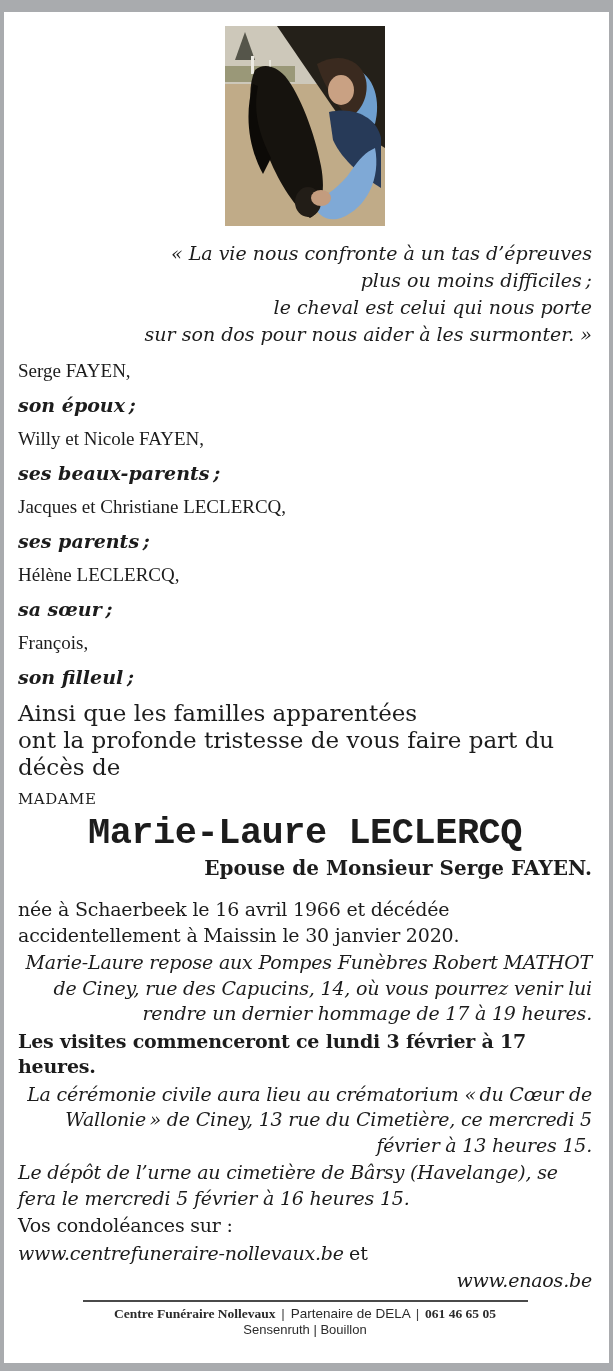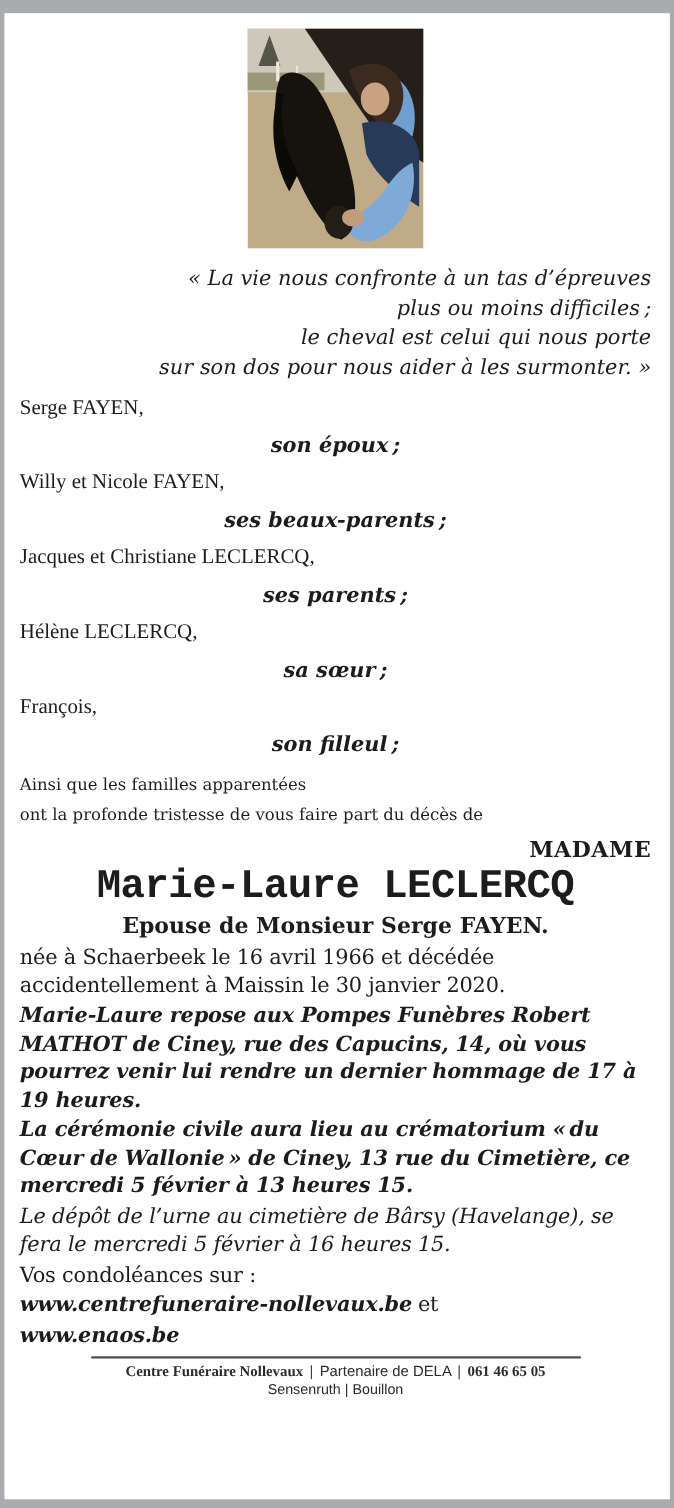--- a/index.html
+++ b/index.html
@@ -22,58 +22,58 @@
   .quote {
     text-align: right;
     font-style: italic;
     font-size: 19px;
     line-height: 27px;
     margin-bottom: 6px;
   }
 
   .family { margin-bottom: 6px; }
   .fam-name  { font-size: 19px; line-height: 34px; text-align: left; font-family: Liberation Serif, serif; }
-  .fam-rel   { font-size: 19px; line-height: 34px; text-align: center; font-weight: bold; font-style: italic; }
+  .fam-rel   { font-size: 19px; line-height: 34px; text-align: left; font-weight: bold; font-style: italic; }
 
-  .intro { font-size: 15px; line-height: 27px; text-align: left; }
+  .intro { font-size: 23px; line-height: 27px; text-align: left; }
 
   .honorific {
-    text-align: right;
-    font-weight: bold;
-    font-size: 20px;
+    text-align: left;
+    font-weight: normal;
+    font-size: 15px;
     line-height: 24px;
     margin-top: 6px;
     letter-spacing: 0.5px;
   }
   .deceased-name {
     text-align: center;
     font-weight: bold;
     font-size: 37px;
     line-height: 44px;
     letter-spacing: -0.5px;
     font-family: Liberation Mono, monospace;
   }
   .spouse {
-    text-align: center;
+    text-align: right;
     font-weight: bold;
     font-size: 20px;
     line-height: 26px;
-    margin-bottom: 4px;
+    margin-bottom: 16px;
   }
 
   .para {
     font-size: 19px;
     line-height: 25.5px;
     margin-bottom: 2px;
     letter-spacing: -0.2px;
     hyphens: auto;
   }
   .bold { font-weight: bold; }
   .italic { font-style: italic; }
-  .bold-italic { font-weight: bold; font-style: italic; }
+  .bold-italic { font-weight: normal; font-style: italic; text-align: right; }
 
   .connector { margin-left: 0.28em; }
 
   .footer { margin-top: 6px; text-align: center; font-family: "Liberation Sans", sans-serif; color: #2b2b2b; }
   .footer-rule {
     width: 445px; margin: 0 auto 3px auto;
     border-top: 2px solid #4a4a4a;
   }
   .footer-line1 { font-size: 13.5px; line-height: 17px; }
   .footer-line2 { font-size: 13px;  line-height: 16px; }
@@ -130,20 +130,21 @@
     <div>Ainsi que les familles apparentées</div>
     <div>ont la profonde tristesse de vous faire part du décès de</div>
   </div>
 
   <div class="honorific">MADAME</div>
   <h1 class="deceased-name">Marie-Laure LECLERCQ</h1>
   <div class="spouse">Epouse de Monsieur Serge FAYEN.</div>
 
   <p class="para">née à Schaerbeek le 16 avril 1966 et décédée accidentellement à Maissin le 30 janvier 2020.</p>
   <p class="para bold-italic">Marie-Laure repose aux Pompes Funèbres Robert MATHOT de Ciney, rue des Capucins, 14, où vous pourrez venir lui rendre un dernier hommage de 17 à 19 heures.</p>
+  <p class="para bold">Les visites commenceront ce lundi 3 février à 17 heures.</p>
   <p class="para bold-italic">La cérémonie civile aura lieu au crématorium « du Cœur de Wallonie » de Ciney, 13 rue du Cimetière, ce mercredi 5 février à 13 heures 15.</p>
   <p class="para italic">Le dépôt de l’urne au cimetière de Bârsy (Havelange), se fera le mercredi 5 février à 16 heures 15.</p>
   <p class="para">Vos condoléances sur&nbsp;:</p>
 
   <p class="para">
     <span class="bold-italic">www.centrefuneraire-nollevaux.be</span><span class="connector">et</span>
   </p>
   <p class="para bold-italic">www.enaos.be</p>
 
   <div class="footer">

